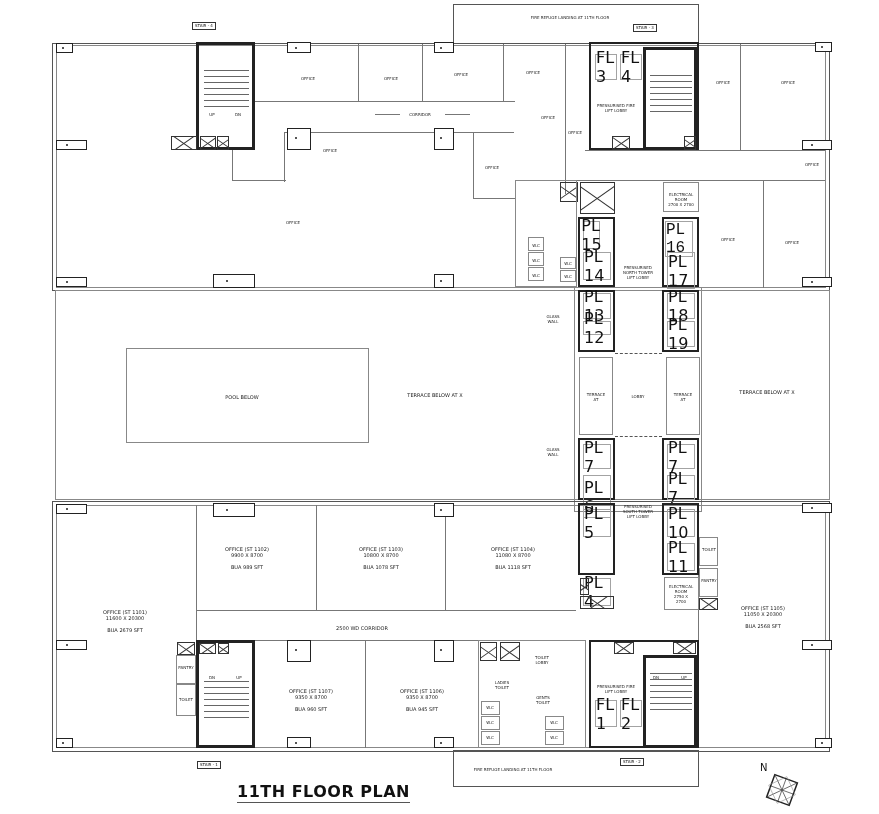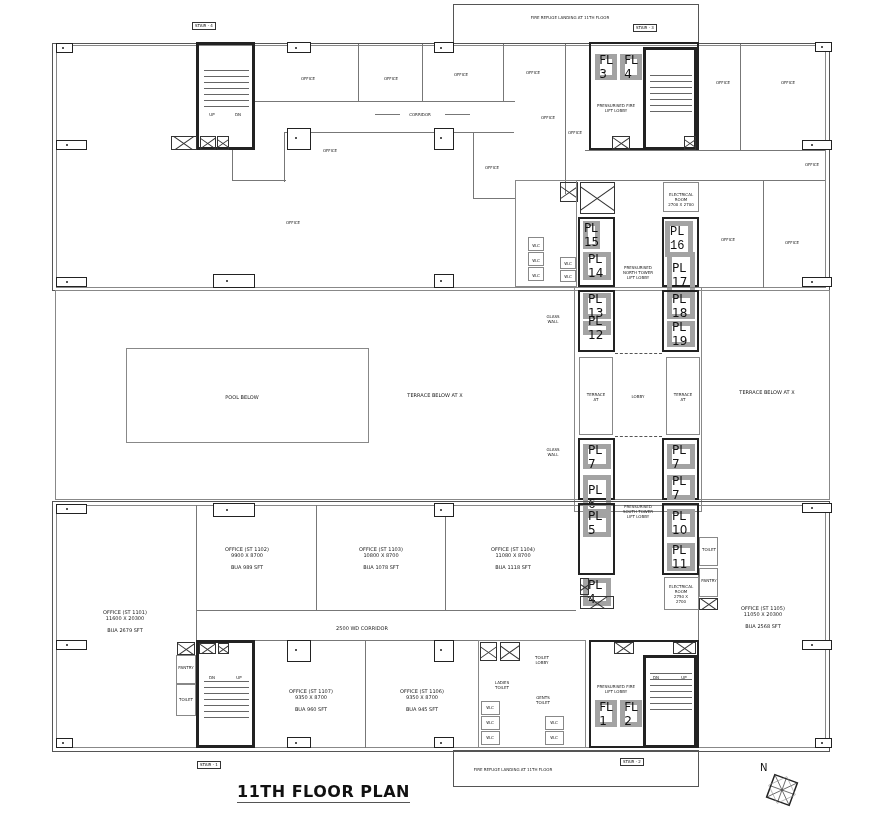--- a/index.html
+++ b/index.html
@@ -6,21 +6,21 @@
   body{width:879px;height:814px;position:relative;overflow:hidden;font-family:"DejaVu Sans",sans-serif;color:#111;}
   .abs{position:absolute;box-sizing:border-box;}
   .wall{border:1.5px solid #555;}
   .thin{border:1px solid #888;}
   .bold{border:2.5px solid #222;}
   .line{background:#777;}
   .lbl{position:absolute;text-align:center;font-size:4px;line-height:5px;color:#222;white-space:pre-line;transform:translateX(-50%);}
   .lbl.med{font-size:5px;line-height:6px;}
   .col{position:absolute;box-sizing:border-box;border:1.5px solid #222;background:#fff;}
   .col::after{content:"";position:absolute;left:30%;top:40%;width:2px;height:2px;background:#555;}
-  .lift{position:absolute;box-sizing:border-box;border:5px solid #a3a3a3;display:flex;align-items:center;justify-content:center;font-size:12px;color:#111;}
+  .lift{position:absolute;box-sizing:border-box;border:1px solid #a3a3a3;display:flex;align-items:center;justify-content:center;font-size:16px;color:#111;}
   .liftcore{position:absolute;box-sizing:border-box;border:2.5px solid #222;}
   .xbox{position:absolute;box-sizing:border-box;border:1px solid #333;overflow:hidden;}
   .xbox::before,.xbox::after{content:"";position:absolute;left:-20%;top:50%;width:140%;height:1px;background:#333;}
   .xbox::before{transform:rotate(35deg);}
   .xbox::after{transform:rotate(-35deg);}
   .stairs{position:absolute;box-sizing:border-box;border:3px solid #222;}
   .treads{position:absolute;background:repeating-linear-gradient(to bottom,#666 0 1px,transparent 1px 6px);}
   .tag{position:absolute;font-size:4px;border:1px solid #333;padding:0 2px;line-height:6px;background:#fff;}
   .dash{position:absolute;border-top:1px dashed #555;}
   #title{position:absolute;left:237px;top:782px;font-size:16px;font-weight:bold;letter-spacing:.5px;border-bottom:1.5px solid #555;padding-bottom:1px;}
@@ -89,21 +89,21 @@
 </div>
 <div class="tag" style="left:633px;top:24px;">STAIR - 3</div>
 <div class="xbox" style="left:612px;top:136px;width:18px;height:14px;"></div>
 <div class="xbox" style="left:684px;top:136px;width:12px;height:14px;"></div>
 
 <div class="liftcore" style="left:578px;top:217px;width:37px;height:70px;"></div>
 <div class="lift" style="left:583px;top:221px;width:17px;height:28px;">PL 15</div>
 <div class="lift" style="left:583px;top:252px;width:28px;height:28px;">PL 14</div>
 <div class="liftcore" style="left:662px;top:217px;width:37px;height:70px;"></div>
 <div class="lift" style="left:665px;top:221px;width:28px;height:36px;font-family:Liberation Mono, monospace;">PL 16</div>
-<div class="lift" style="left:667px;top:252px;width:28px;height:45px;">PL 17</div>
+<div class="lift" style="left:667px;top:252px;width:28px;height:37px;">PL 17</div>
 <div class="lbl" style="left:638px;top:265px;">PRESSURISED
 NORTH TOWER
 LIFT LOBBY</div>
 <div class="xbox" style="left:580px;top:182px;width:35px;height:32px;"></div>
 <div class="xbox" style="left:560px;top:182px;width:18px;height:20px;"></div>
 <div class="abs thin" style="left:663px;top:182px;width:36px;height:30px;"></div>
 <div class="lbl" style="left:681px;top:192px;">ELECTRICAL
 ROOM
 2700 X 2700</div>
 

